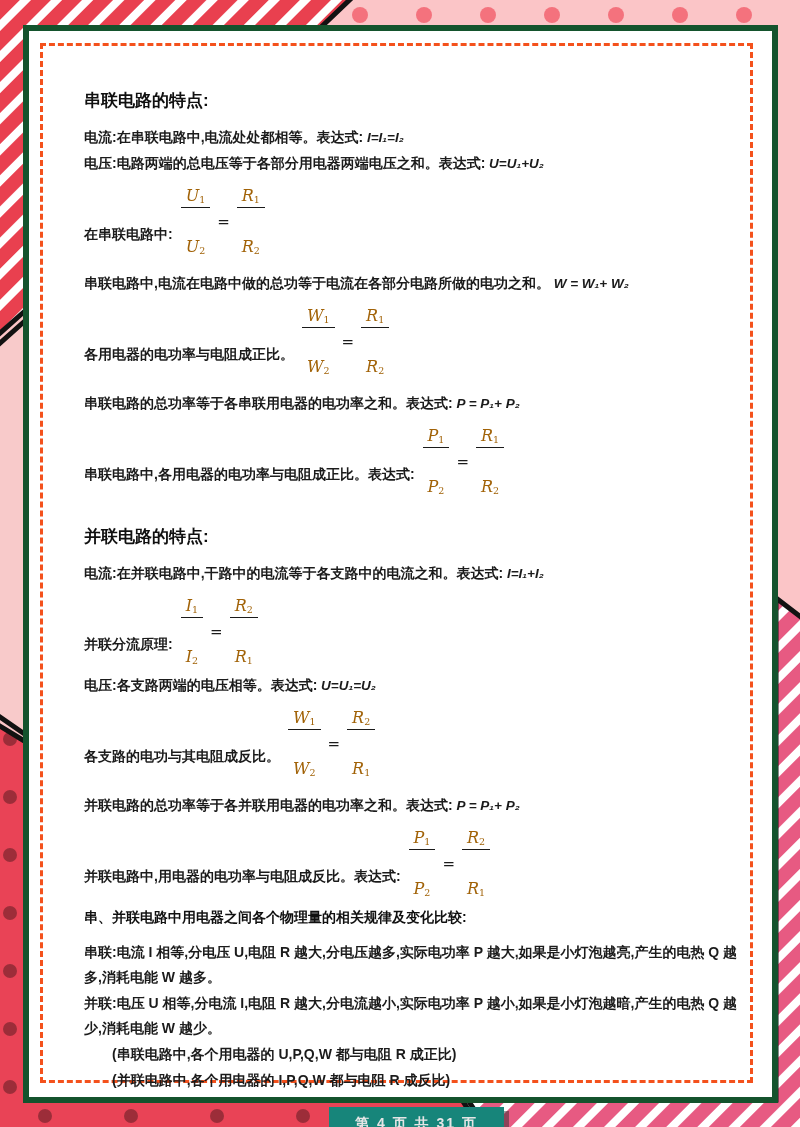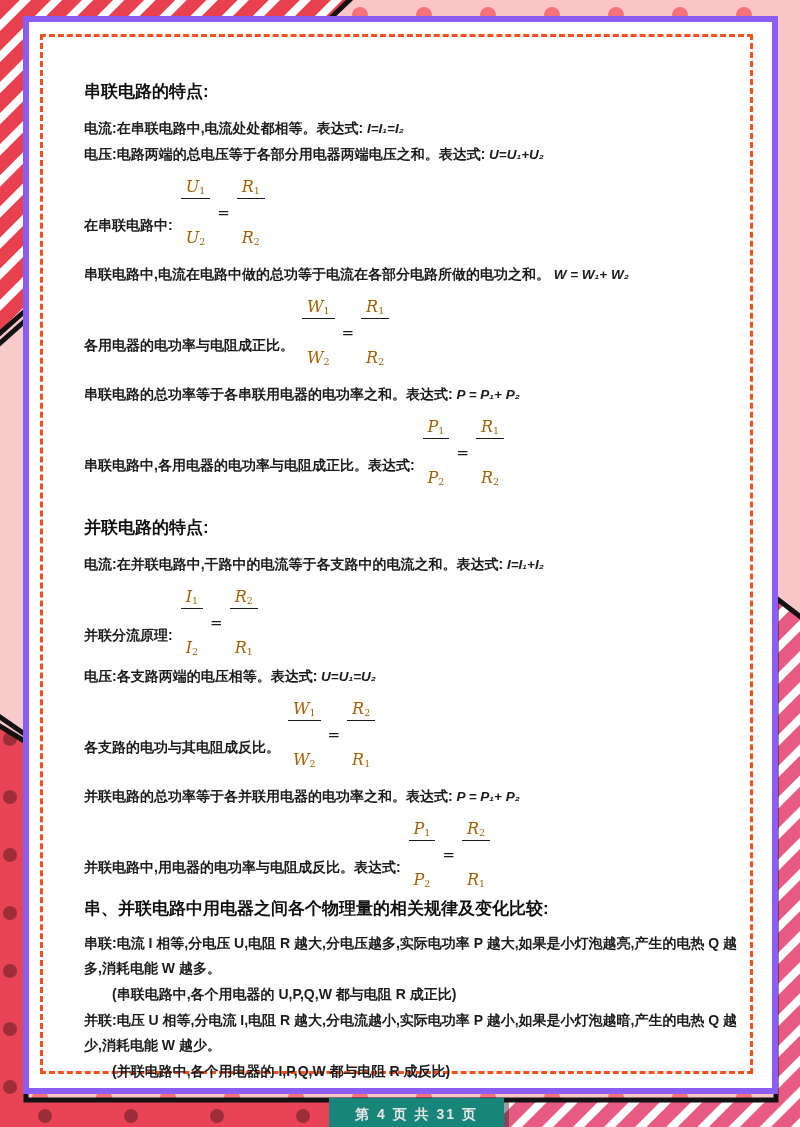--- a/index.html
+++ b/index.html
@@ -1,27 +1,27 @@
 <!DOCTYPE html>
 <html><head>
 <meta charset="utf-8">
 <style>
   html,body{margin:0;padding:0;background:#e9e9e9;}
   .stage{position:relative;width:800px;height:1127px;overflow:hidden;margin:0 auto;
          font-family:"Liberation Sans","DejaVu Sans",sans-serif;}
   .backdrop{position:absolute;left:0;top:0;z-index:0;}
   
-  .page{position:absolute;left:23px;top:16px;width:755px;height:1078px;box-sizing:border-box;
-        background:#ffffff;border:6px solid #8b5cf6;z-index:2;}
+  .page{position:absolute;left:23px;top:25px;width:755px;height:1078px;box-sizing:border-box;
+        background:#ffffff;border:6px solid #14532d;z-index:2;}
   .dashed{position:absolute;left:11px;top:12px;right:19px;bottom:14px;
           border:3px dashed #f4511c;pointer-events:none;}
   .content{position:absolute;left:55px;top:58px;width:665px;color:#1b1b1b;}
   .h{font-weight:bold;color:#101010;}
   .h1{font-size:17px;line-height:24px;margin:0 0 12px 0;}
-  .h2{font-size:17px;line-height:25px;margin:0 0 10px 0;}
+  .h2{font-size:14px;line-height:25px;margin:0 0 10px 0;}
   .para{font-size:14px;font-weight:bold;line-height:25px;margin:1px 0;}
   .para .expr, .p-expr{font-family:Liberation Sans, sans-serif;font-style:italic;font-weight:bold;font-size:13.5px;}
   .indent{padding-left:28px;}
   .gap-lg{margin-top:22px;}
   .gap-xl{margin-top:36px;}
   .gap-md{margin-top:12px;}
   .formula-row{display:flex;align-items:flex-end;margin:4px 0 14px 0;}
   .flabel{font-size:14px;font-weight:bold;line-height:25px;padding-bottom:2px;}
   .eq{display:inline-flex;align-items:center;margin-left:8px;transform:translateY(7px);}
   .frac{display:inline-flex;flex-direction:column;align-items:center;
@@ -164,19 +164,19 @@
             </span>
             <span class="feq">=</span>
             <span class="frac">
               <span class="num"><i>R</i><sub>2</sub></span>
               <span class="den"><i>R</i><sub>1</sub></span>
             </span>
           </span>
         </div>
         <div class="h h2 gap-md">串、并联电路中用电器之间各个物理量的相关规律及变化比较:</div>
         <div class="para"><span class="t">串联:电流 I 相等,分电压 U,电阻 R 越大,分电压越多,实际电功率 P 越大,如果是小灯泡越亮,产生的电热 Q 越多,消耗电能 W 越多。</span></div>
+        <div class="para"><span class="t">并联:电压 U 相等,分电流 I,电阻 R 越大,分电流越小,实际电功率 P 越小,如果是小灯泡越暗,产生的电热 Q 越少,消耗电能 W 越少。</span></div>
         <div class="para indent"><span class="t">(串联电路中,各个用电器的 U,P,Q,W 都与电阻 R 成正比)</span></div>
-        <div class="para"><span class="t">并联:电压 U 相等,分电流 I,电阻 R 越大,分电流越小,实际电功率 P 越小,如果是小灯泡越暗,产生的电热 Q 越少,消耗电能 W 越少。</span></div>
         <div class="para indent"><span class="t">(并联电路中,各个用电器的 I,P,Q,W 都与电阻 R 成反比)</span></div>
         <div class="footer-wrap"><div class="footer-box">第 4 页 共 31 页</div></div>
       </div>
   </div>
 </div>
 
 </body></html>

